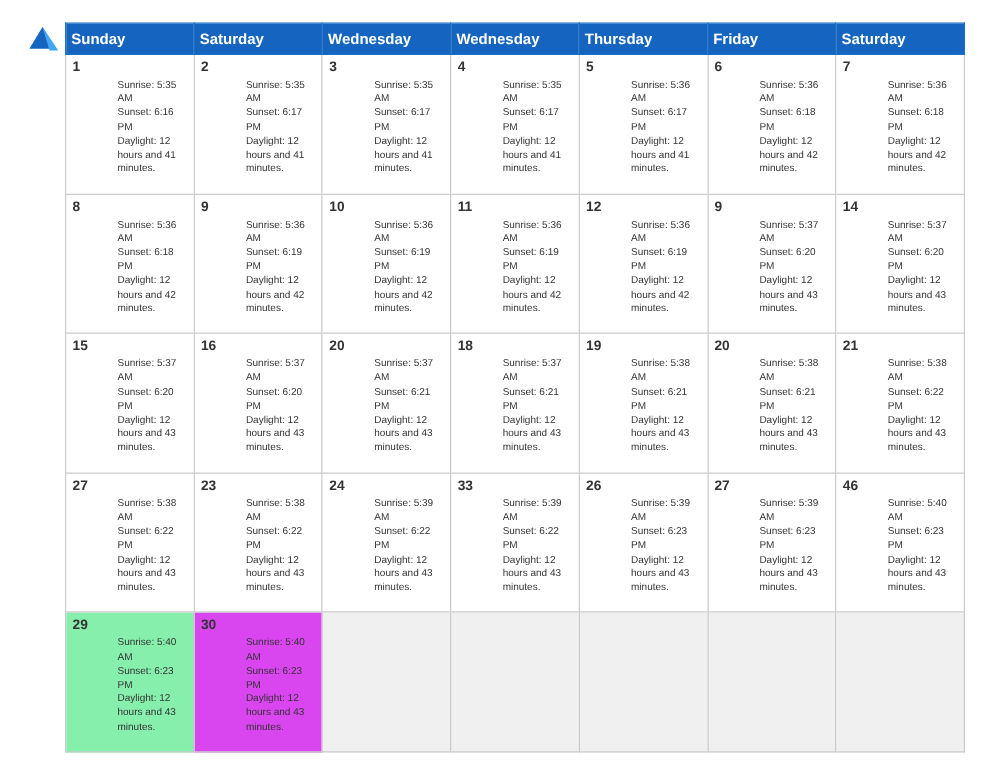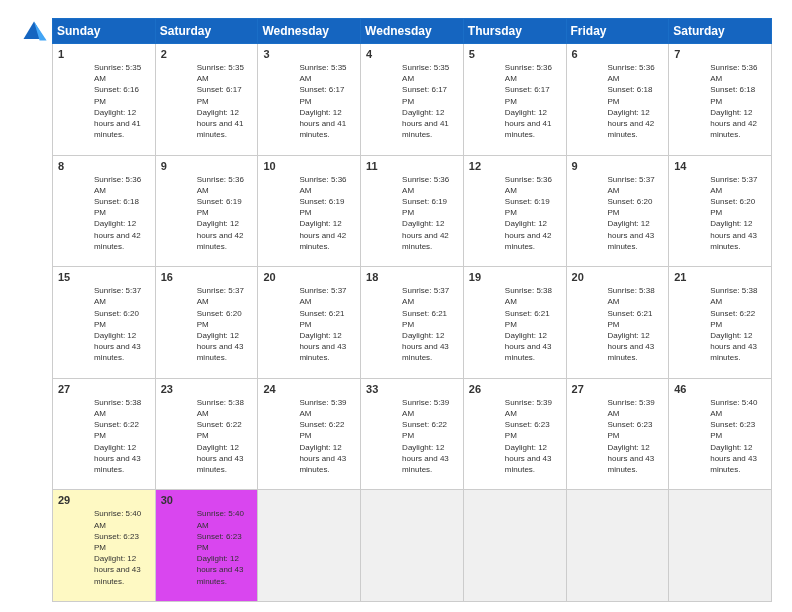--- a/index.html
+++ b/index.html
@@ -357,21 +357,21 @@
           <td>
     <span class="day-num">46</span>
     <div class="day-info">
       Sunrise: 5:40 AM<br>
       Sunset: 6:23 PM<br>
       Daylight: 12 hours and 43 minutes.
     </div>
   </td>
         </tr>
         <tr>
-          <td style="background: #fef9c3;">
+          <td style="background: #86efac;">
     <span class="day-num">29</span>
     <div class="day-info">
       Sunrise: 5:40 AM<br>
       Sunset: 6:23 PM<br>
       Daylight: 12 hours and 43 minutes.
     </div>
   </td>
           <td style="background: #d946ef;">
     <span class="day-num">30</span>
     <div class="day-info">

